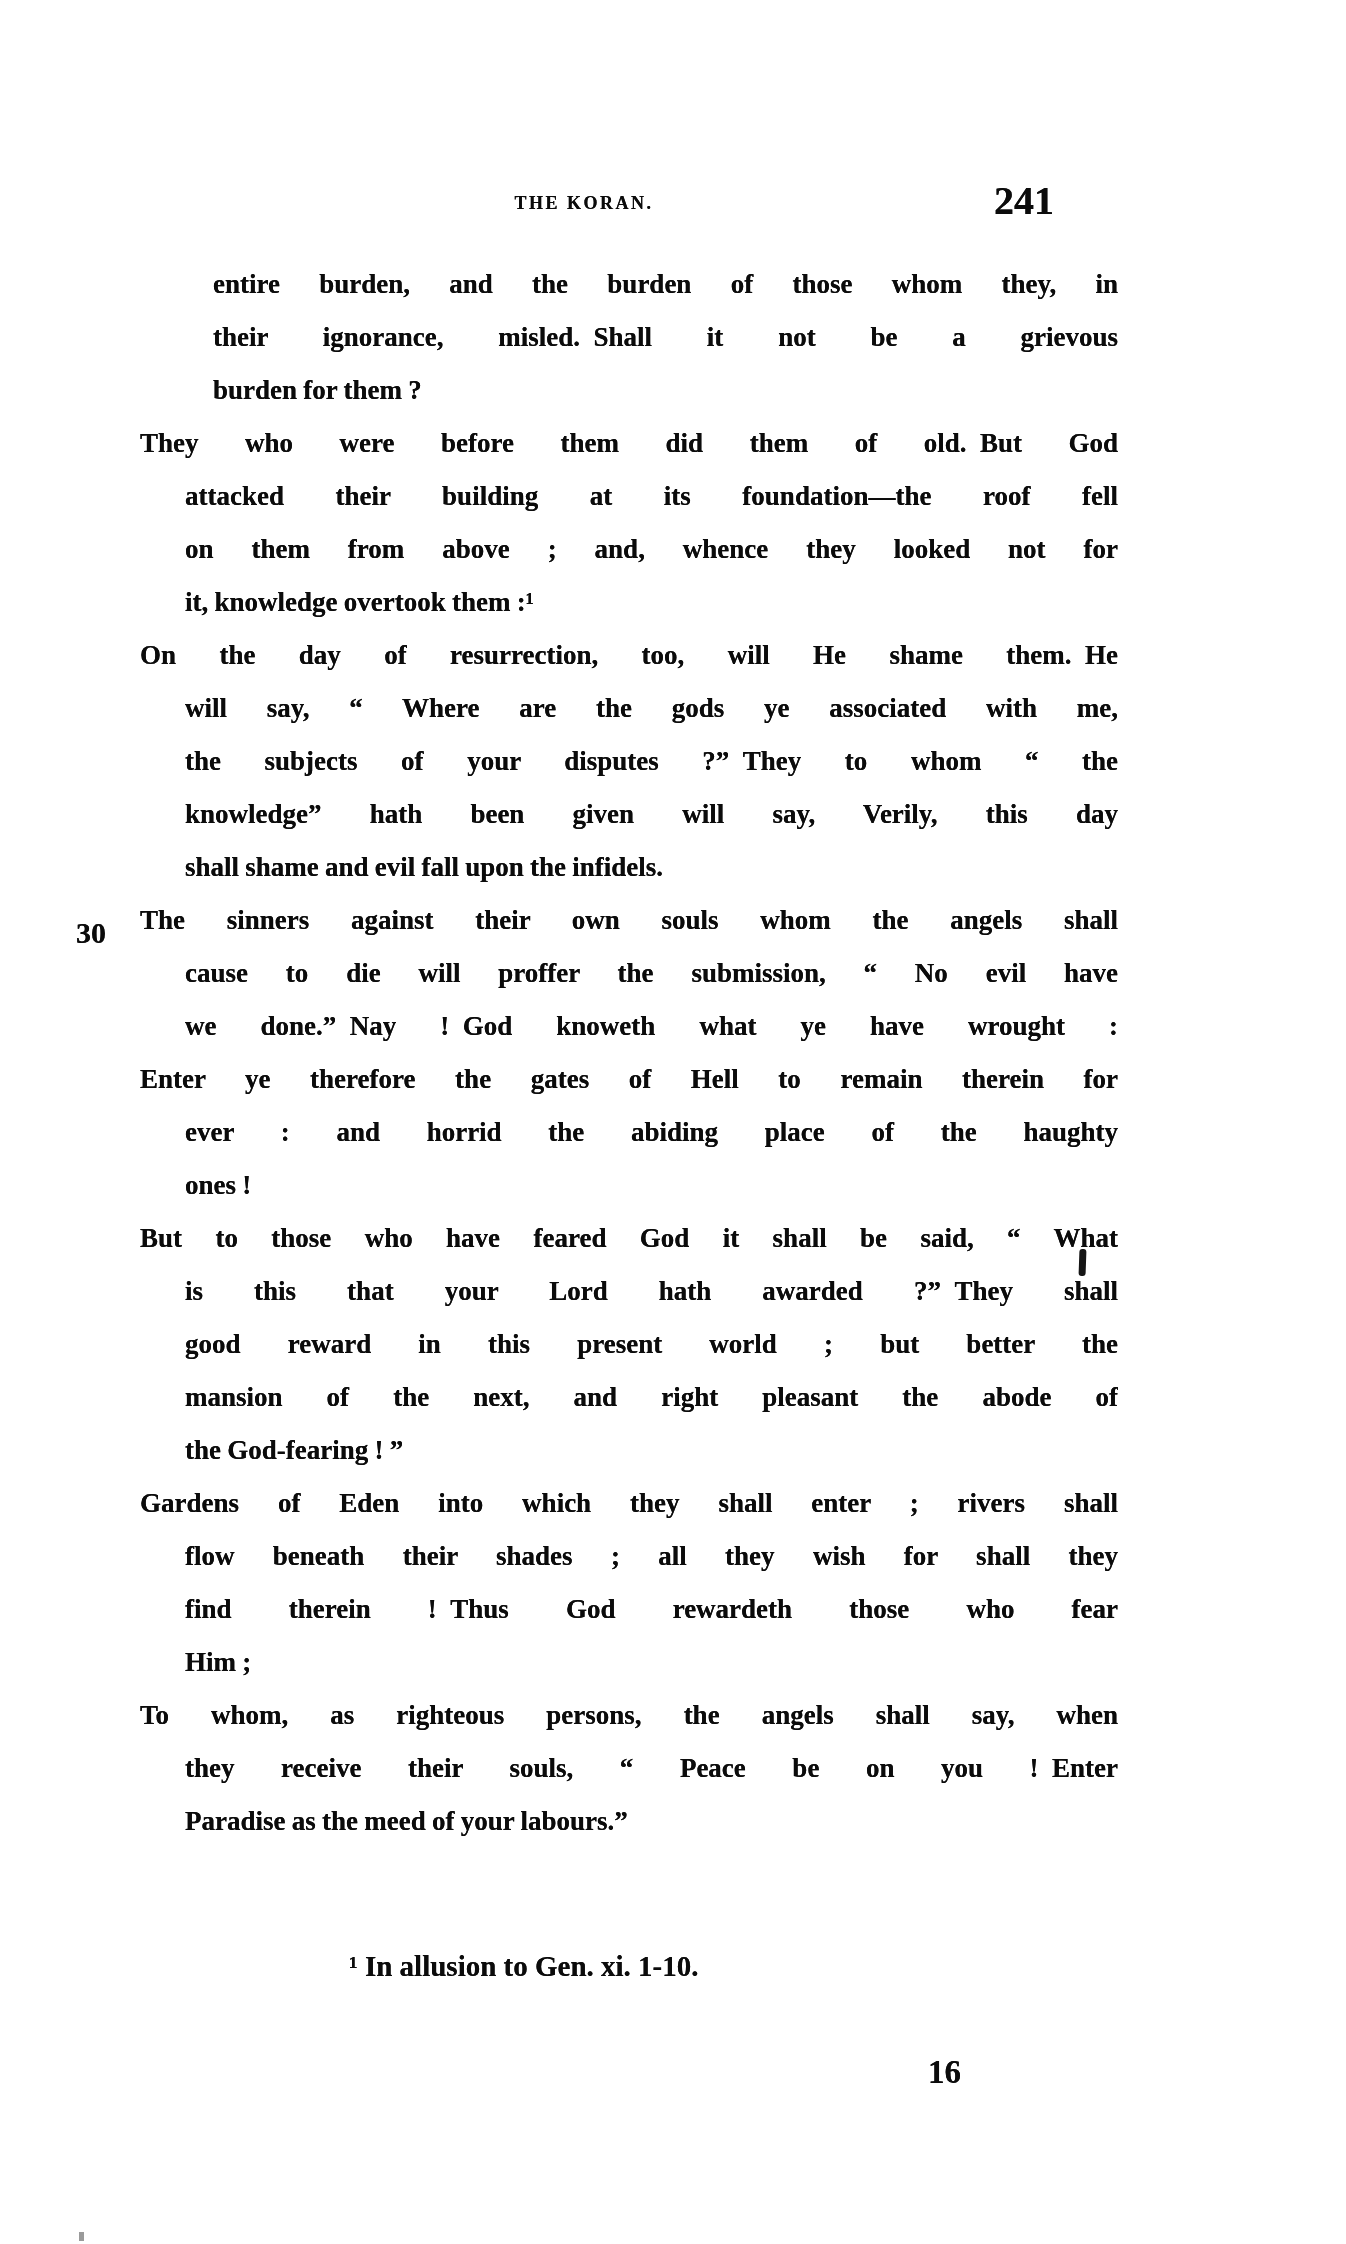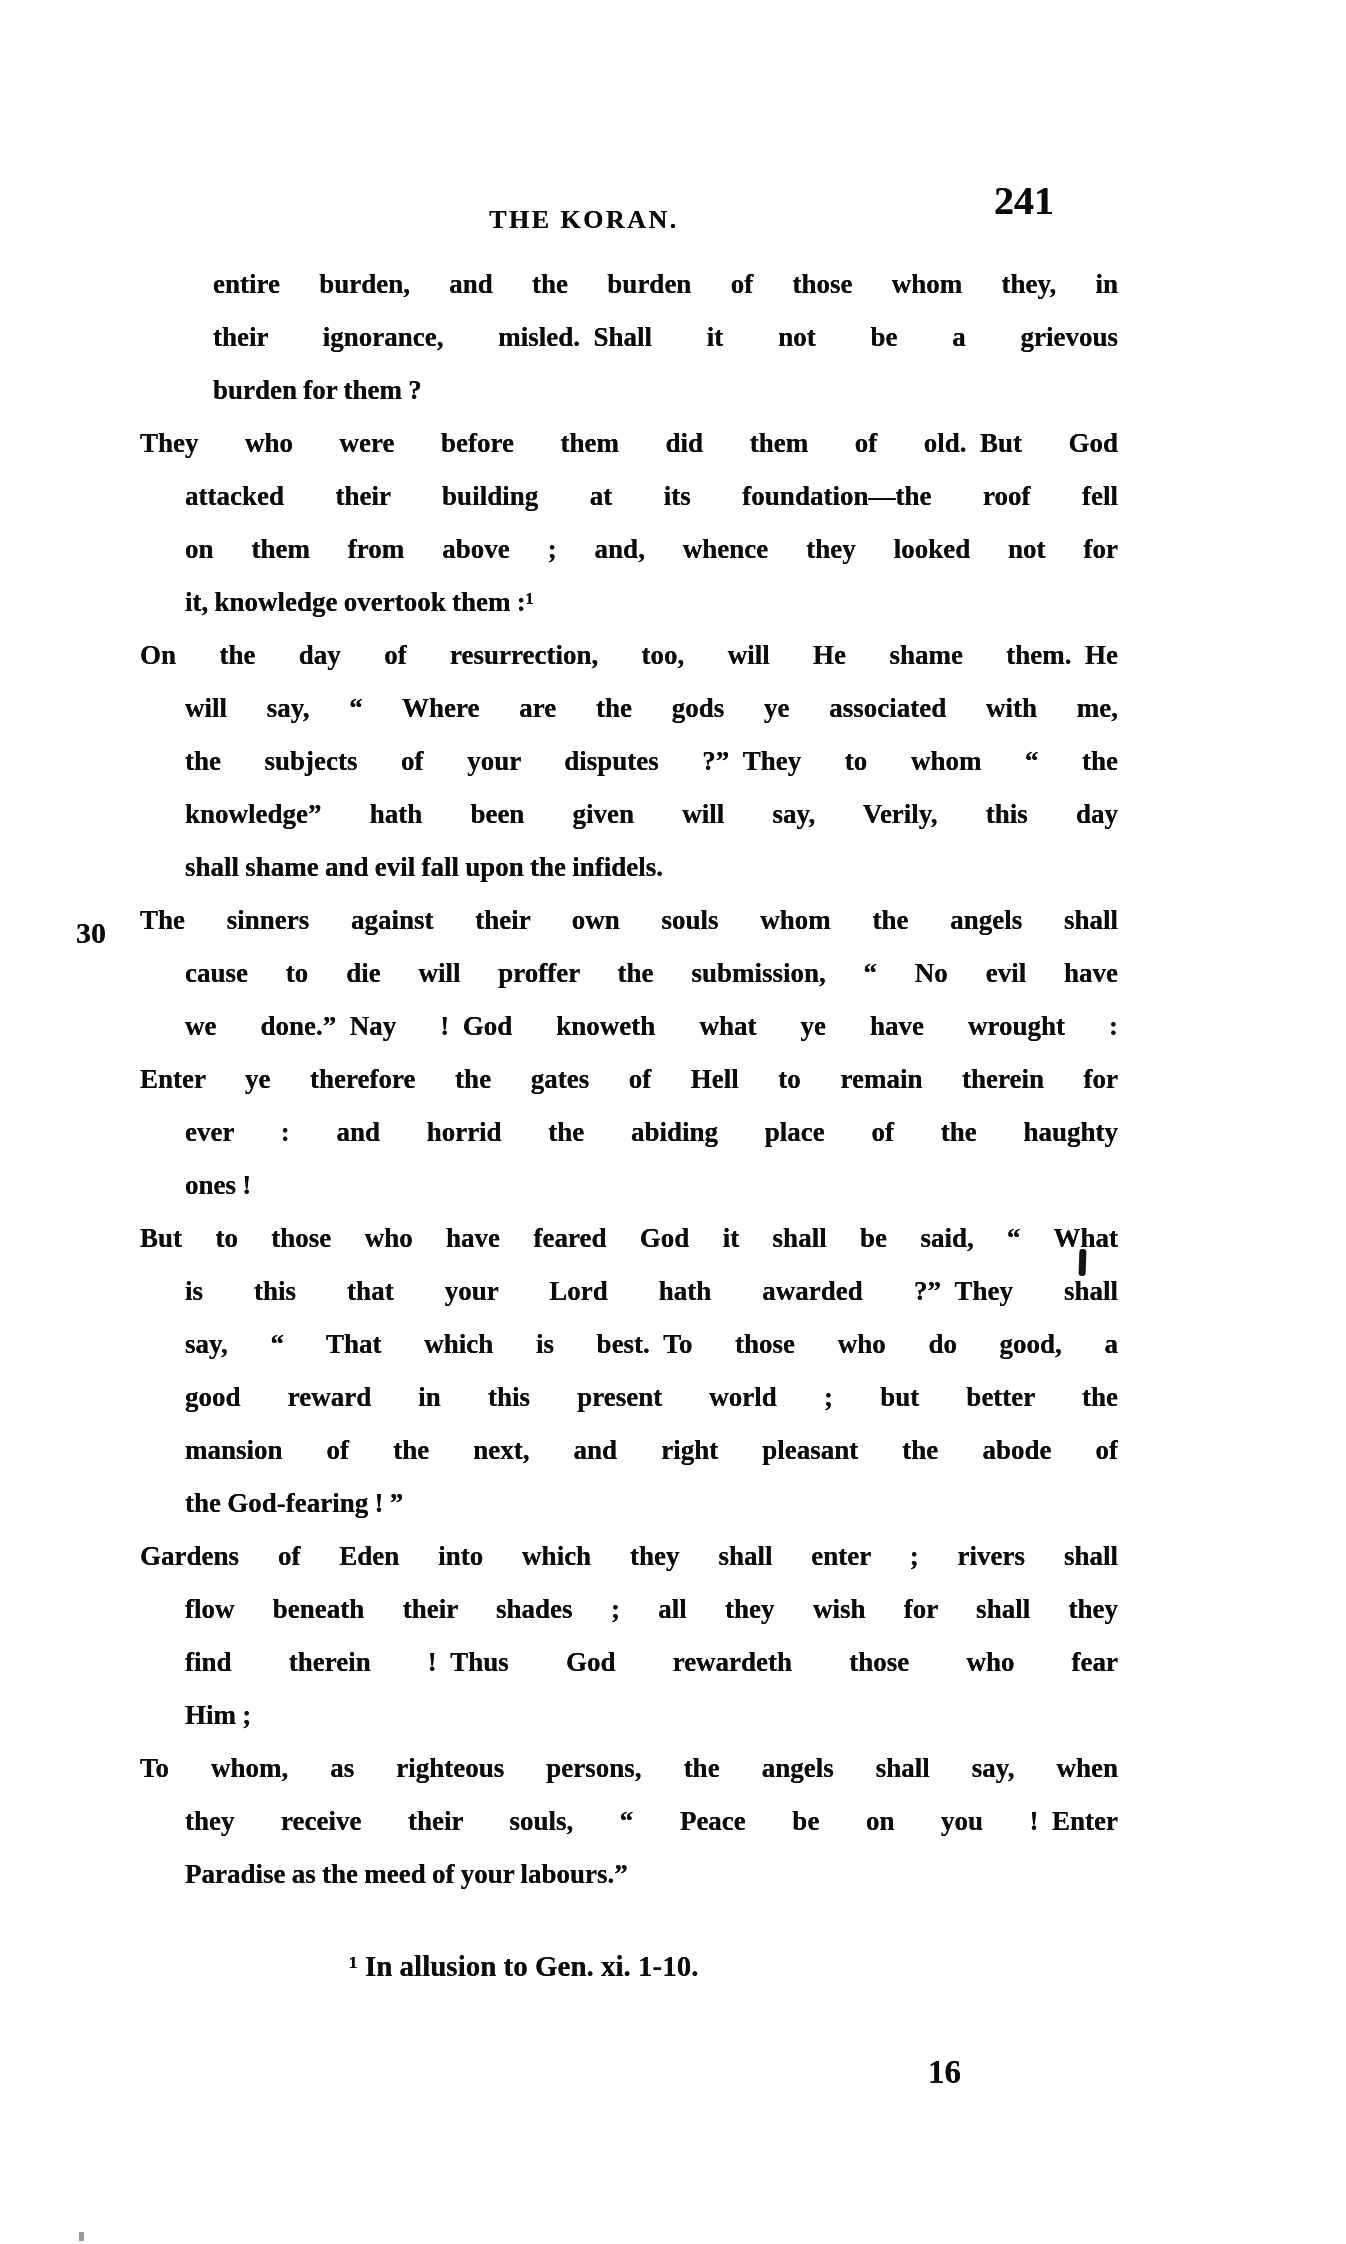--- a/index.html
+++ b/index.html
@@ -10,23 +10,23 @@
     background: #ffffff;
     font-family: "Liberation Serif", "DejaVu Serif", serif;
     font-weight: 700;
     color: #0b0b0b;
     overflow: hidden;
     text-shadow: 0 0 0.5px rgba(0,0,0,0.85);
   }
   .running-title {
     position: absolute;
     left: 584px;
-    top: 205px;
+    top: 188px;
     transform: translateX(-50%);
-    font-size: 26px;
+    font-size: 18px;
     line-height: 30px;
     letter-spacing: 2.5px;
     white-space: nowrap;
   }
   .page-number {
     position: absolute;
     left: 1054px;
     top: 178px;
     transform: translateX(-100%);
     font-size: 40px;
@@ -121,21 +121,20 @@
       <div class="bodyline cont lastshort">shall shame and evil fall upon the infidels.</div>
       <div class="bodyline">The sinners against their own souls whom the angels shall</div>
       <div class="bodyline cont">cause to die will proffer the submission, “ No evil have</div>
       <div class="bodyline cont">we done.” Nay ! God knoweth what ye have wrought :</div>
       <span class="verse-num" style="top: 648px;">30</span>
       <div class="bodyline">Enter ye therefore the gates of Hell to remain therein for</div>
       <div class="bodyline cont">ever :  and horrid the abiding place of the haughty</div>
       <div class="bodyline cont lastshort">ones !</div>
       <div class="bodyline">But to those who have feared God it shall be said, “ What</div>
       <div class="bodyline cont">is this that your Lord hath awarded ?” They shall</div>
-      <div class="bodyline cont">say, “ That which is best. To those who do good, a</div>
       <div class="bodyline cont">good reward in this present world ; but better the</div>
       <div class="bodyline cont">mansion of the next, and right pleasant the abode of</div>
       <div class="bodyline cont lastshort">the God-fearing ! ”</div>
       <div class="bodyline">Gardens of Eden into which they shall enter ; rivers shall</div>
       <div class="bodyline cont">flow beneath their shades ; all they wish for shall they</div>
       <div class="bodyline cont">find therein ! Thus God rewardeth those who fear</div>
       <div class="bodyline cont lastshort">Him ;</div>
       <div class="bodyline">To whom, as righteous persons, the angels shall say, when</div>
       <div class="bodyline cont">they receive their souls, “ Peace be on you ! Enter</div>
       <div class="bodyline cont lastshort">Paradise as the meed of your labours.”</div>

